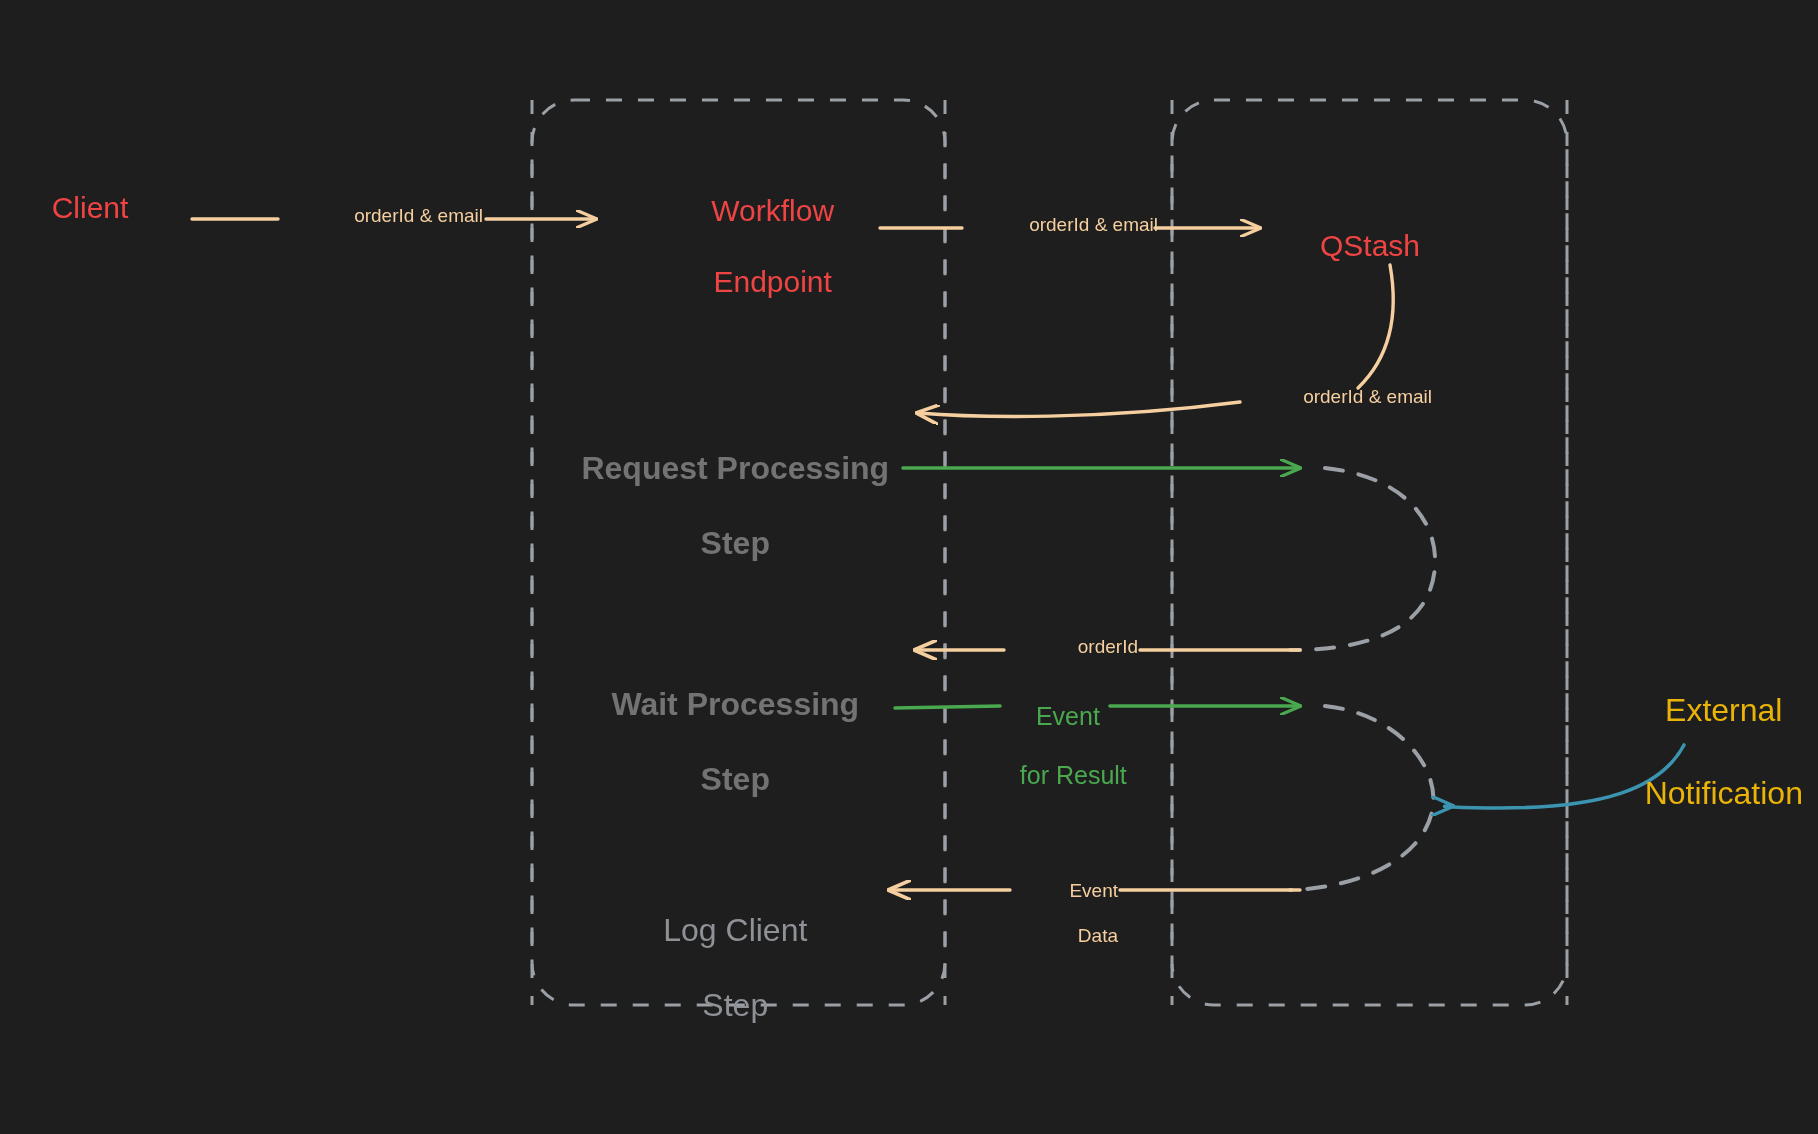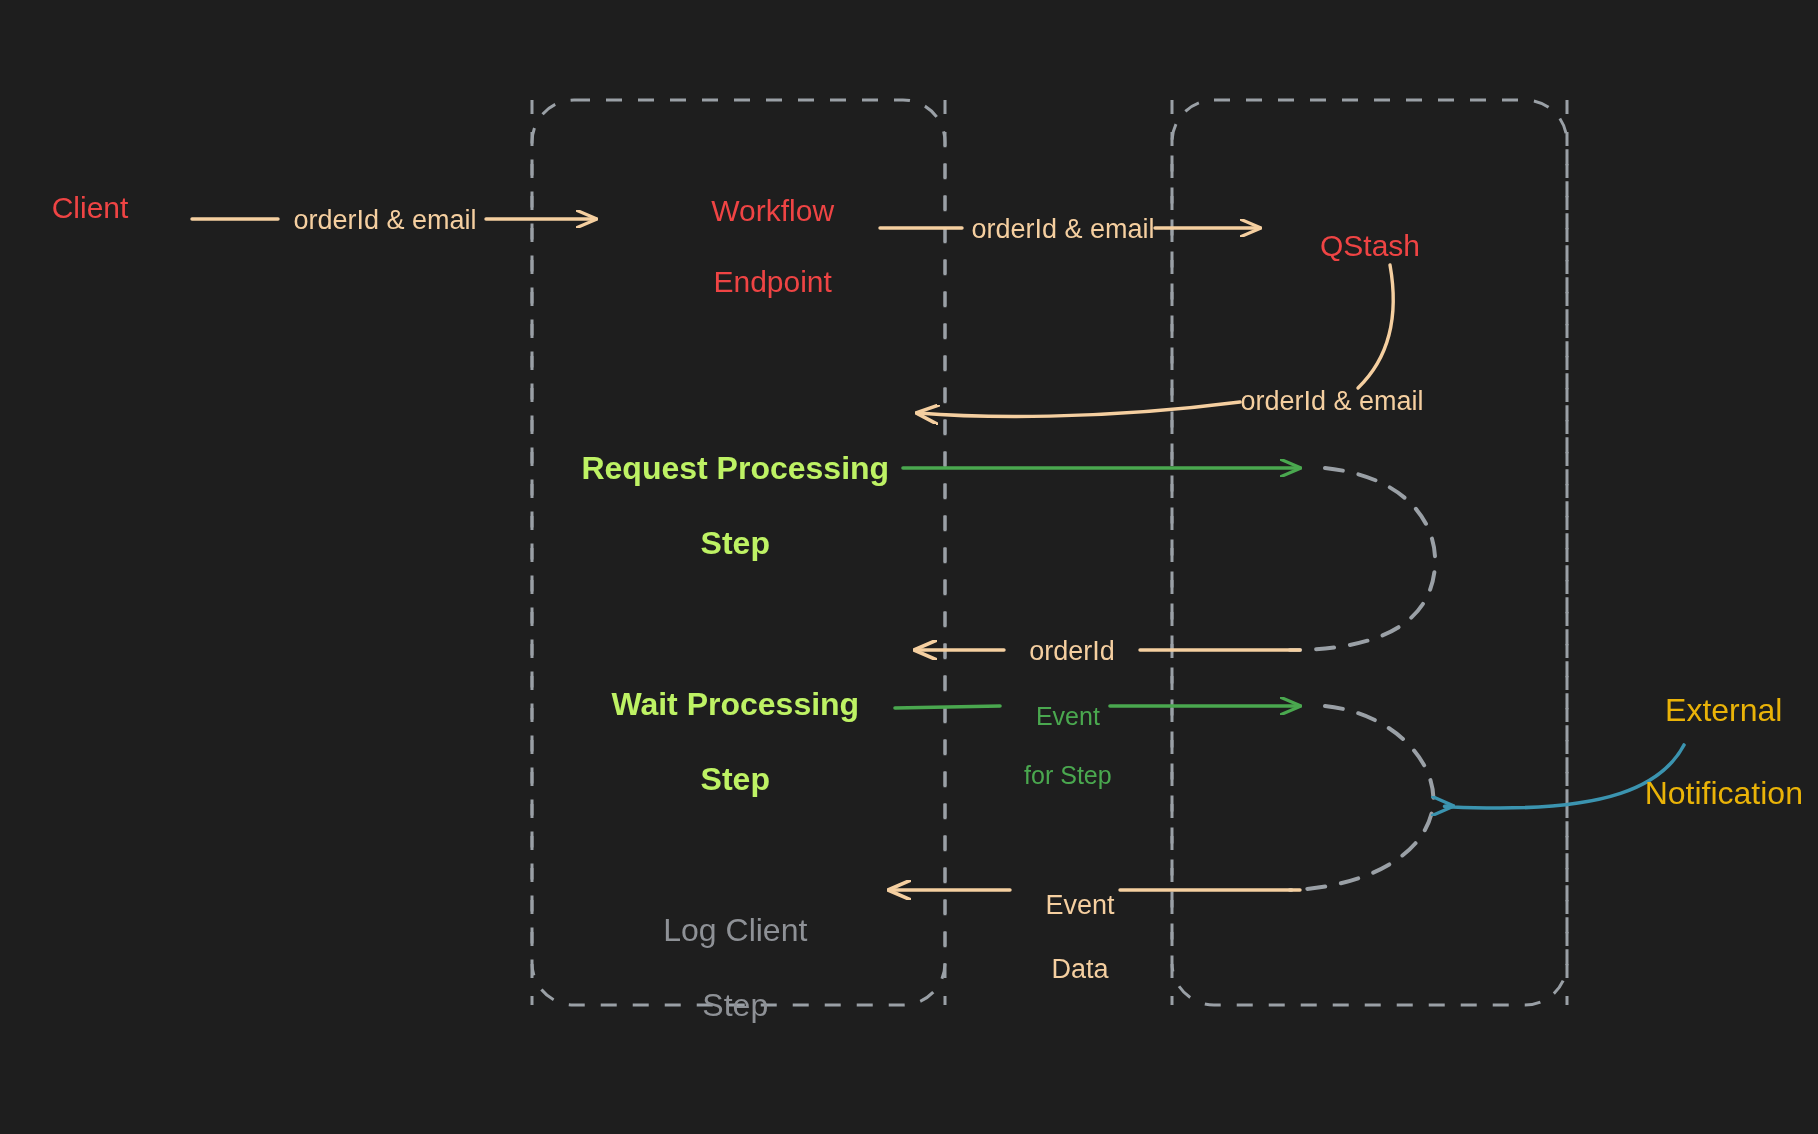--- a/index.html
+++ b/index.html
@@ -29,35 +29,35 @@
     line-height: 1.18;
     pointer-events: auto;
   }
   .actor-title {
     color: #ef4444;
     font-size: 30px;
     font-weight: 400;
     text-align: center;
   }
   .step-title {
-    color: #bef264;
+    color: #737373;
     font-size: 32px;
     font-weight: 700;
     text-align: center;
   }
   .step-title-dim {
     color: #8e9196;
     font-size: 32px;
     font-weight: 400;
     text-align: center;
   }
   .edge-label {
     color: #f5cfa0;
-    font-size: 27px;
-    text-align: center;
+    font-size: 19px;
+    text-align: right;
   }
   .edge-label-green {
     color: #4aa84f;
     font-size: 25px;
     text-align: center;
   }
   .edge-label-blue {
     color: #eab308;
     font-size: 32px;
     text-align: center;
@@ -148,21 +148,21 @@
   <div class="lbl edge-label" style="left:287px; top:205px; width:196px;">orderId &amp; email</div>
 
   <div class="lbl edge-label" style="left:968px; top:214px; width:190px;">orderId &amp; email</div>
 
   <div class="lbl edge-label" style="left:1232px; top:386px; width:200px;">orderId &amp; email</div>
 
   <div class="lbl edge-label" style="left:1006px; top:636px; width:132px;">orderId</div>
 
   <div class="lbl edge-label-green" style="left:992px; top:672px; width:124px;">
     <span>Event</span><br>
-    <span>for Step</span>
+    <span>for Result</span>
   </div>
 
   <div class="lbl edge-label" style="left:1012px; top:858px; width:106px;">
     <span>Event</span><br>
     <span>Data</span>
   </div>
 
   <div class="lbl edge-label-blue" style="left:1598px; top:648px; width:216px;">
     <span>External</span><br>
     <span>Notification</span>

